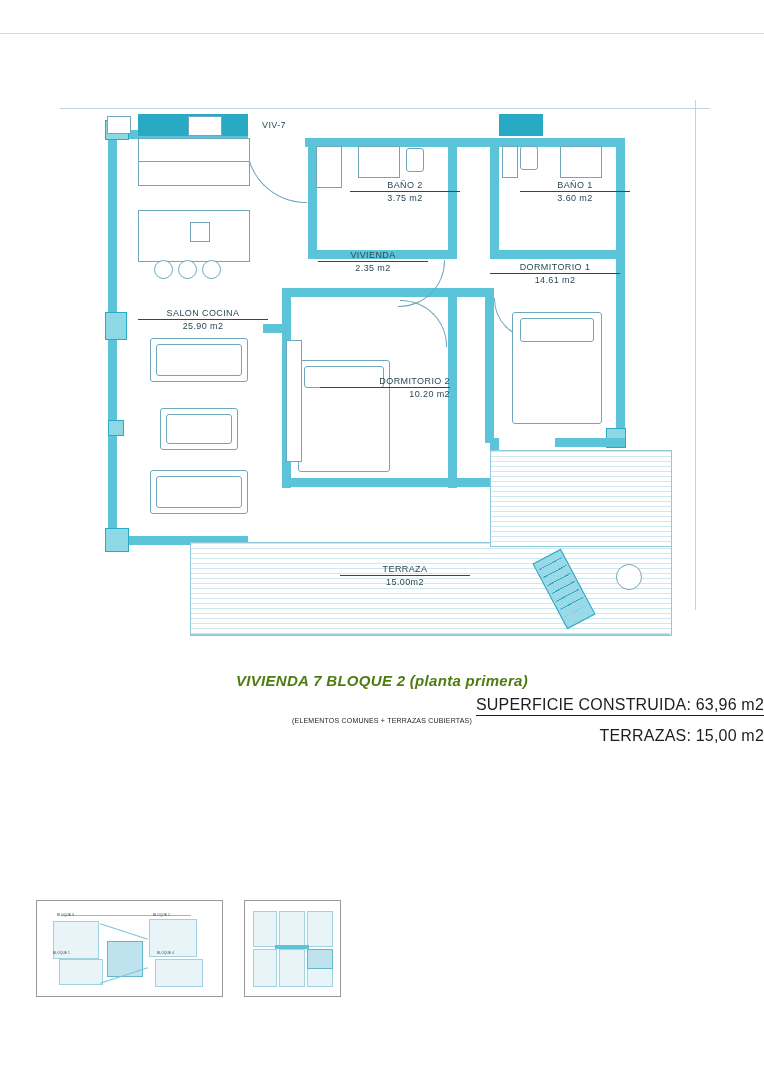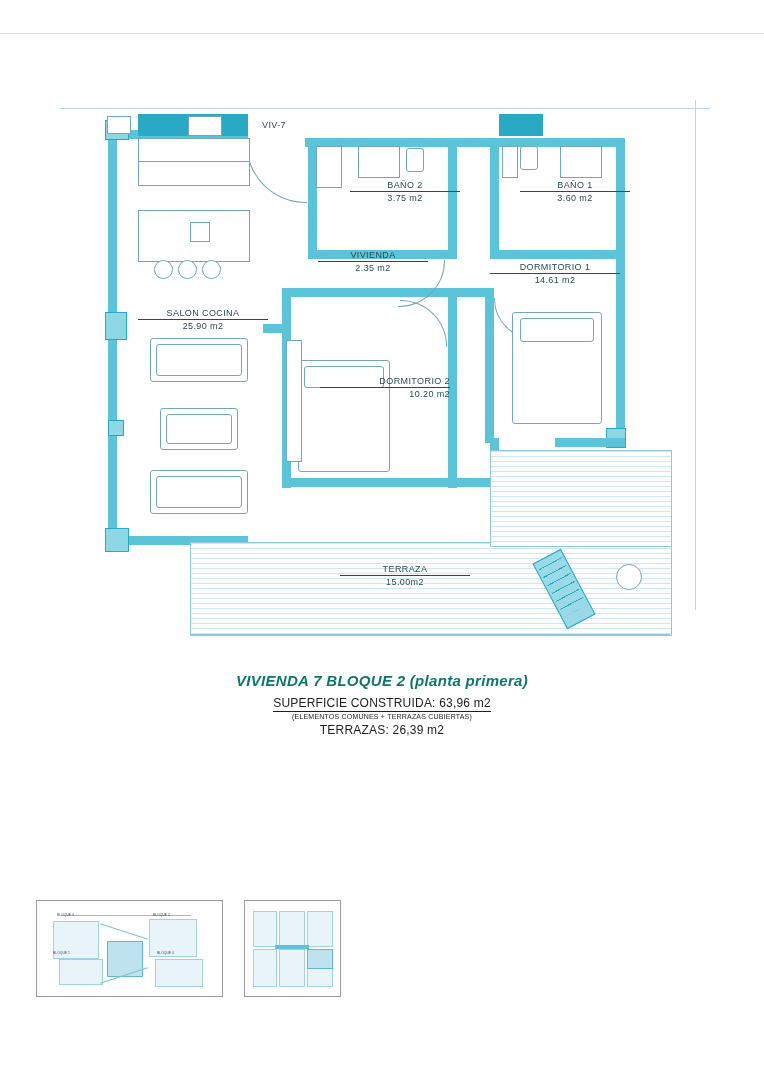--- a/index.html
+++ b/index.html
@@ -54,25 +54,25 @@
   .watermark{
     position:absolute;left:190px;top:510px;width:380px;height:60px;
     color:#e2e2e2;font-size:46px;font-weight:bold;letter-spacing:2px;
     font-family:"Liberation Serif", serif;
   }
   
   .caption{
     position:absolute;left:0;top:672px;width:764px;text-align:center;
   }
   .cap-title{
-    font-size:15px;font-weight:bold;font-style:italic;color:#0f766e;letter-spacing:.3px;
+    font-size:15px;font-weight:bold;font-style:italic;color:#4d7c0f;letter-spacing:.3px;
   }
   .cap-title .light{font-weight:bold;font-style:italic;}
   .cap-line{
-    font-size:12px;color:#1d1d1d;margin-top:7px;letter-spacing:.2px;
+    font-size:16px;color:#1d1d1d;margin-top:7px;letter-spacing:.2px;text-align:right;
   }
   .cap-sub{
     font-size:7px;color:#1d1d1d;letter-spacing:.2px;margin-top:1px;
   }
   .cap-under{
     display:inline-block;border-bottom:1px solid #1d1d1d;padding-bottom:1px;
   }
   
   .keybox{
     position:absolute;border:1px solid #9a9a9a;background:#ffffff;
@@ -223,21 +223,21 @@
   <div class="caption">
     <div class="cap-title">
       <span>VIVIENDA 7 BLOQUE 2</span>
       <span class="light">(planta primera)</span>
     </div>
     <div class="cap-line">
       <span class="cap-under">SUPERFICIE CONSTRUIDA: 63,96 m2</span>
     </div>
     <div class="cap-sub">(ELEMENTOS COMUNES + TERRAZAS CUBIERTAS)</div>
     <div class="cap-line" style="margin-top:3px;">
-      <span>TERRAZAS: 26,39 m2</span>
+      <span>TERRAZAS: 15,00 m2</span>
     </div>
   </div>
 
   <div class="keybox key1">
     <div class="mini-g" style="left:16px;top:20px;width:44px;height:36px;"></div>
     <div class="mini-g" style="left:112px;top:18px;width:46px;height:36px;"></div>
     <div class="mini-g" style="left:22px;top:58px;width:42px;height:24px;"></div>
     <div class="mini-g" style="left:118px;top:58px;width:46px;height:26px;"></div>
     <div class="mini-b" style="left:70px;top:40px;width:34px;height:34px;"></div>
     <div class="mini-line" style="left:62px;top:30px;width:50px;height:1px;transform:rotate(18deg);"></div>

